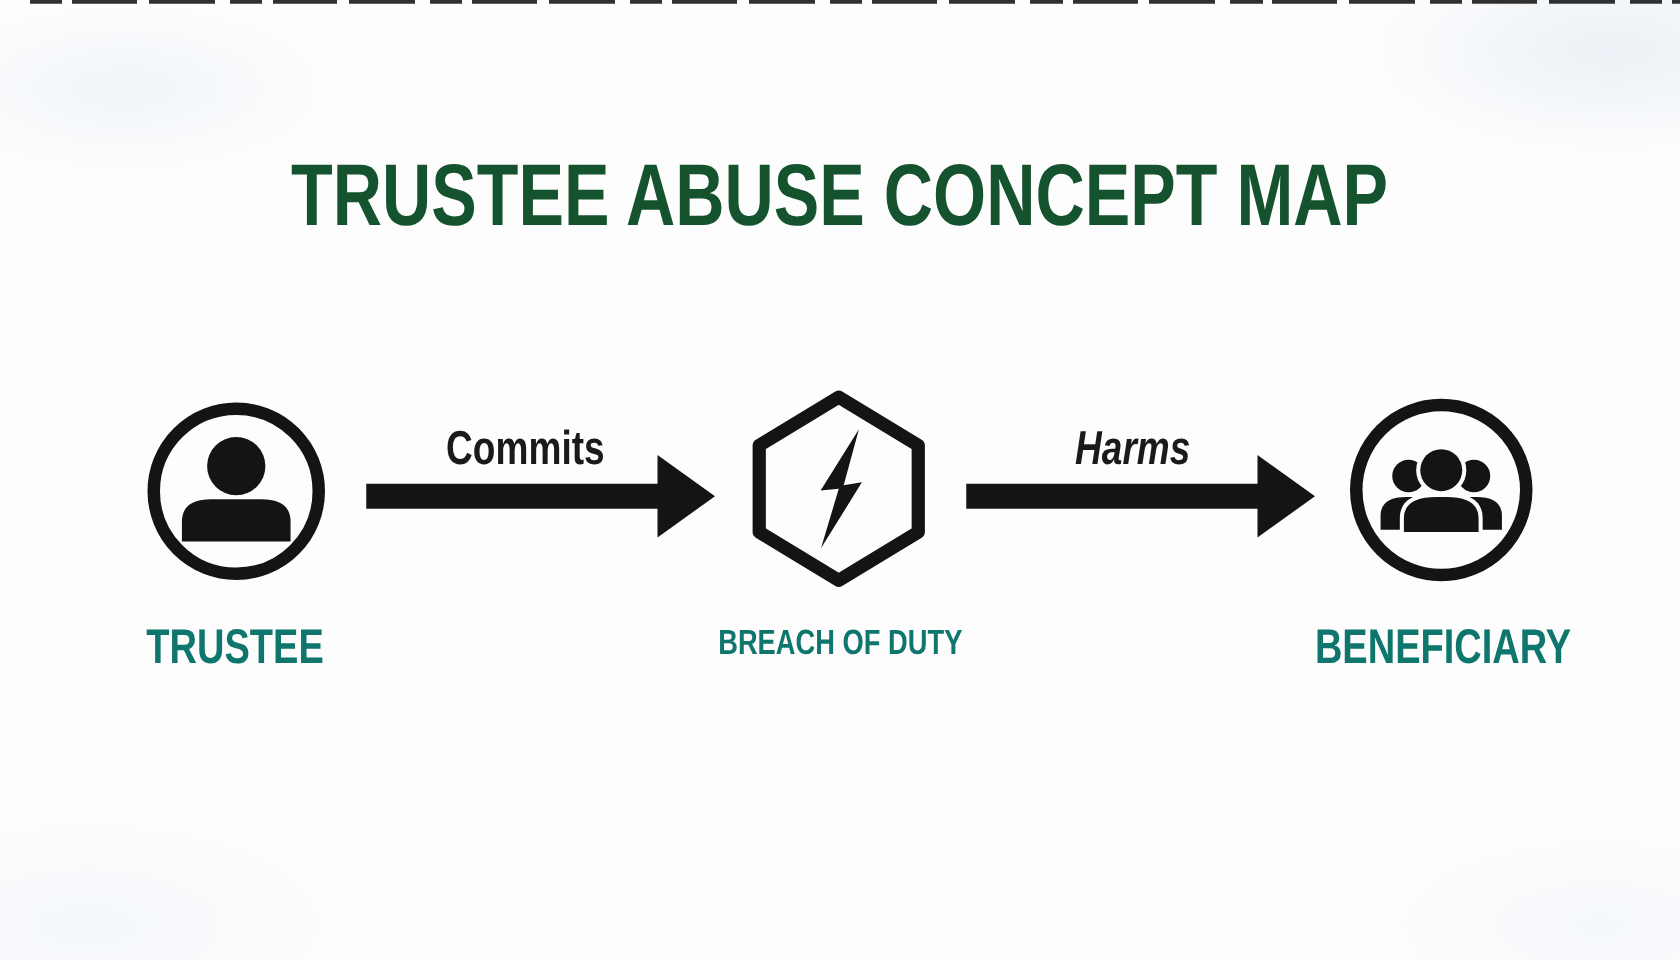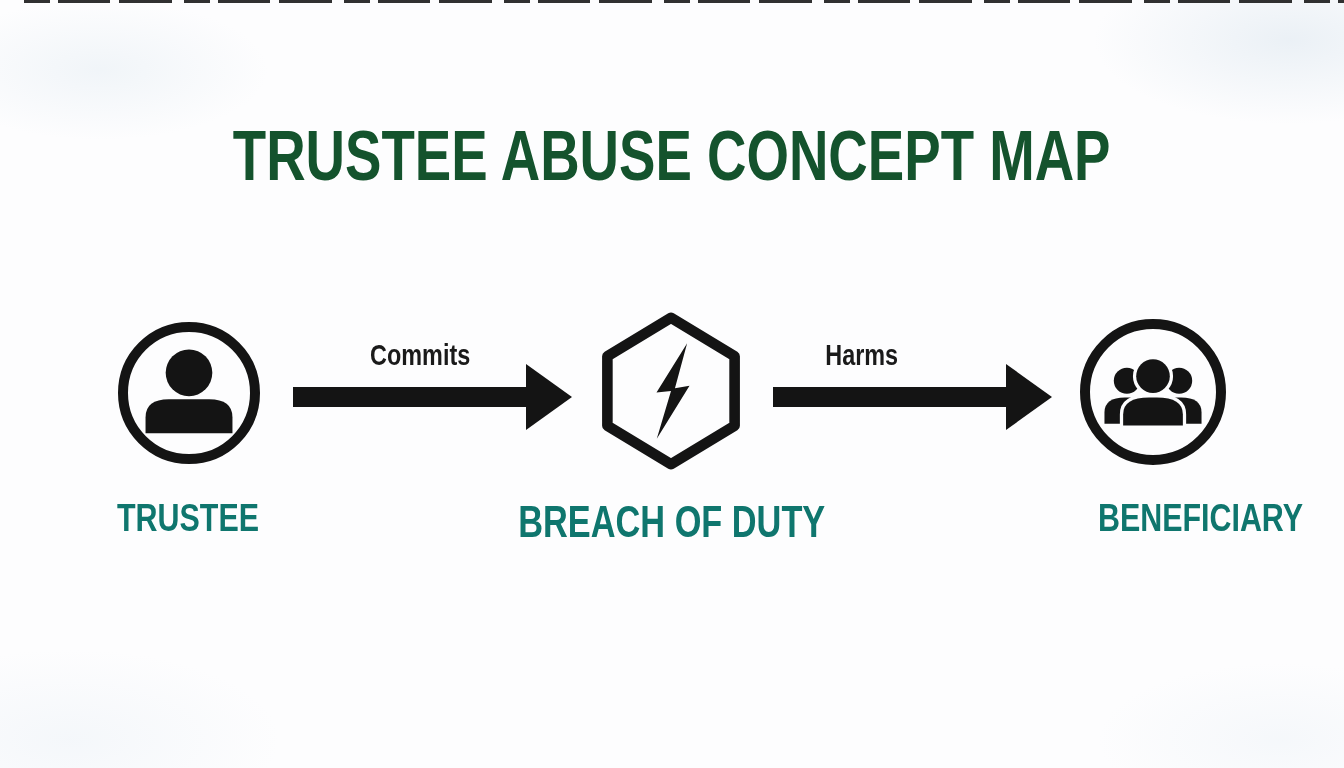--- a/index.html
+++ b/index.html
@@ -30,27 +30,27 @@
     position:absolute;border:10px solid #141414;border-radius:50%;
     box-sizing:border-box;display:flex;align-items:center;justify-content:center;
   }
   #node-trustee{left:118px;top:322px;width:142px;height:142px;}
   #node-beneficiary{left:1080px;top:319px;width:146px;height:146px;}
   #node-breach{position:absolute;left:598px;top:311px;width:146px;height:160px;}
   .node-label{
     position:absolute;text-align:center;font-weight:700;color:#0f766e;line-height:1;
   }
   #label-trustee{left:48px;top:498px;width:280px;font-size:39px;}
-  #label-breach{left:472px;top:500px;width:400px;font-size:44px;}
-  #label-beneficiary{left:1060px;top:498px;width:280px;font-size:39px;}
+  #label-breach{left:472px;top:500px;width:400px;font-size:28px;}
+  #label-beneficiary{left:1014px;top:498px;width:280px;font-size:39px;}
   .edge-label{
-    position:absolute;text-align:center;font-weight:700;font-size:30px;line-height:1;color:#1a1a1a;
+    position:absolute;text-align:center;font-weight:700;font-size:38px;line-height:1;color:#1a1a1a;
   }
   #edge1-label{left:320px;top:340px;width:200px;}
-  #edge2-label{left:762px;top:340px;width:200px;}
+  #edge2-label{left:806px;top:340px;width:200px;font-style:italic;}
   .shaft{position:absolute;height:20px;background:#141414;}
   #edge1-shaft{left:293px;top:387px;width:238px;}
   #edge2-shaft{left:773px;top:387px;width:238px;}
   .arrow-head{position:absolute;width:0;height:0;border-top:33px solid transparent;border-bottom:33px solid transparent;}
   #edge1-head{left:526px;top:364px;border-left:46px solid #141414;}
   #edge2-head{left:1006px;top:364px;border-left:46px solid #141414;}
   svg{display:block;}
 </style>
 </head>
 <body>

